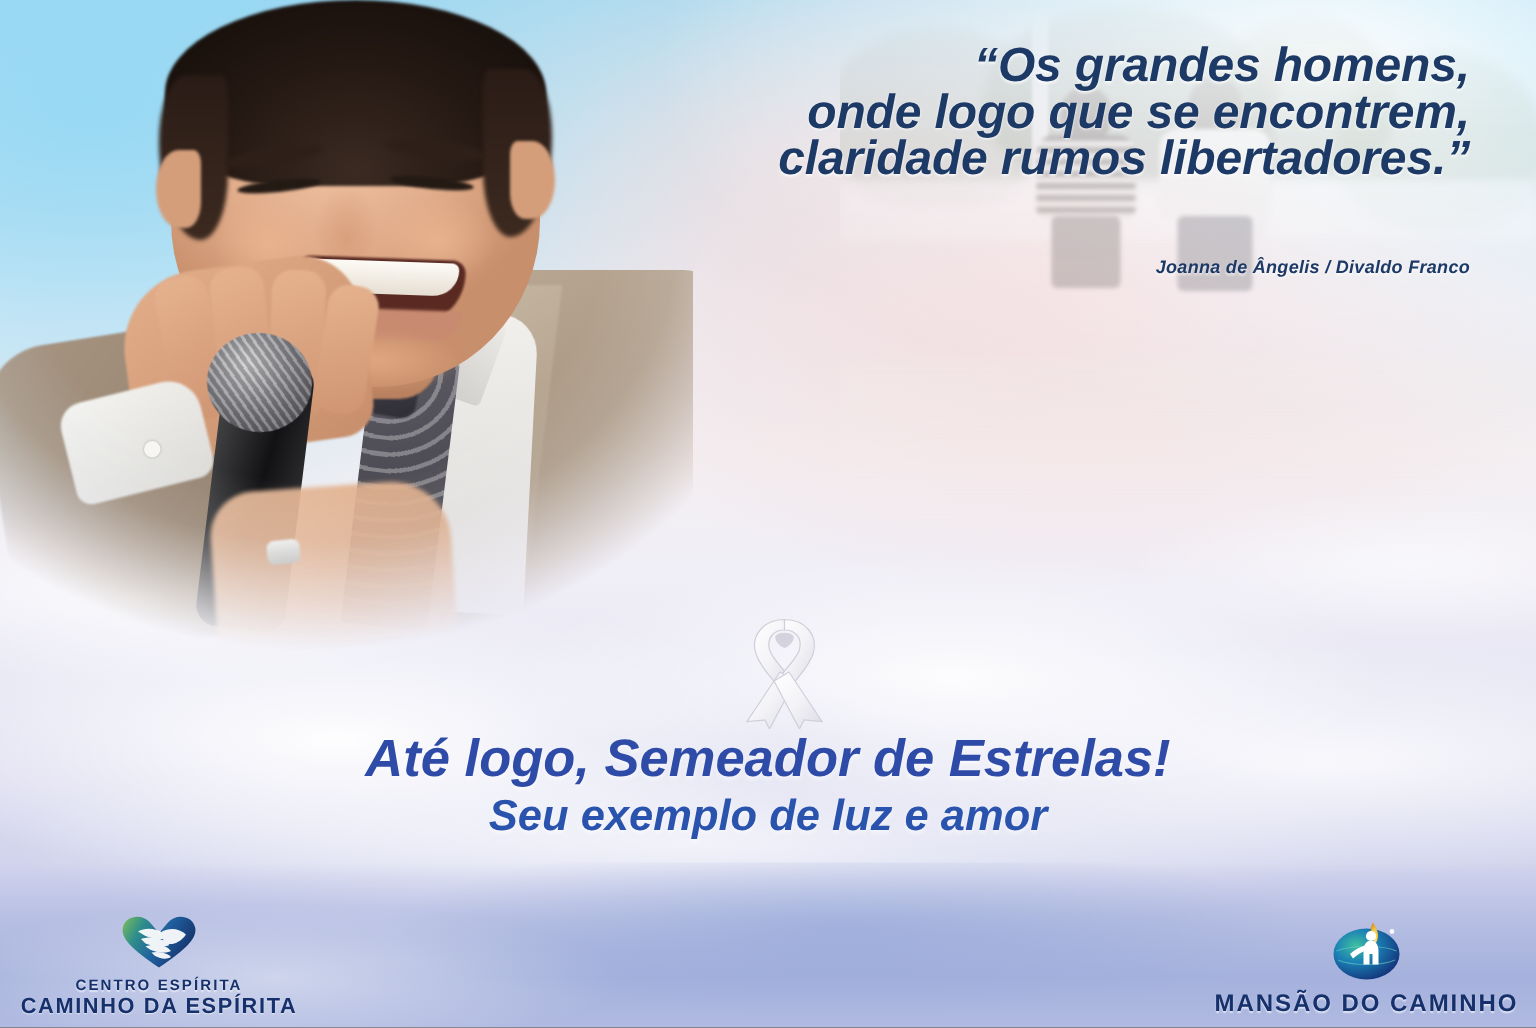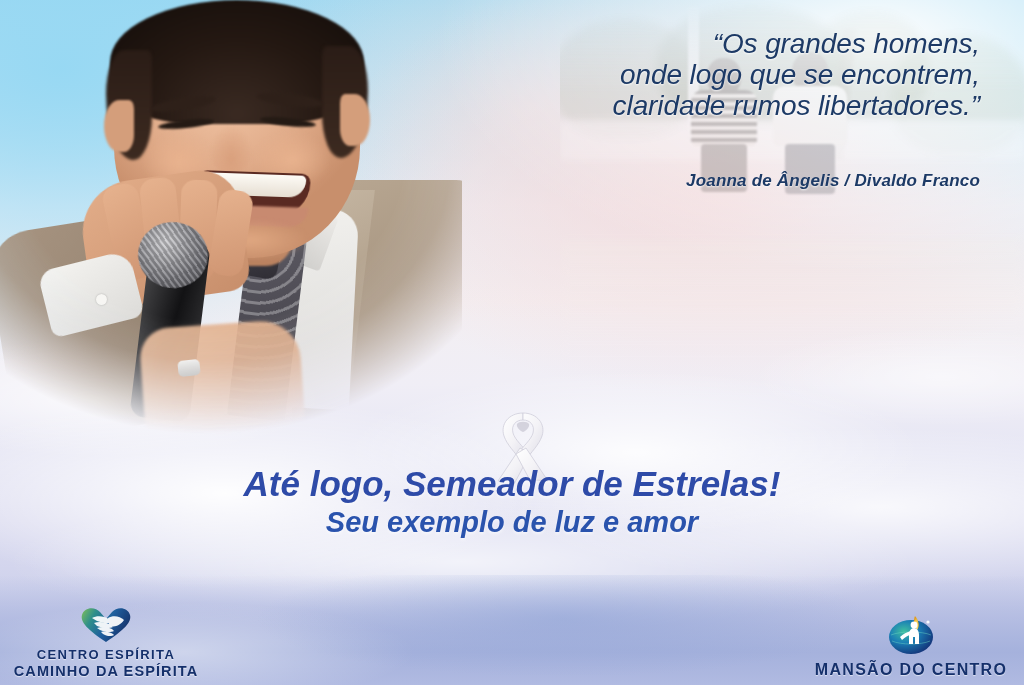--- a/index.html
+++ b/index.html
@@ -127,57 +127,57 @@
       radial-gradient(circle at 36% 32%, #cfcfd2, #76767c 62%, #4b4b50 100%);
       border-radius:50%;transform:rotate(7deg);filter:blur(.4px);}
   .hand-low{left:150px;top:330px;width:160px;height:110px;background:linear-gradient(150deg,#e9bb99,#cf9a76);border-radius:30px 40px 16px 16px;transform:rotate(-4deg);filter:blur(1.4px);opacity:.92;}
   .ring{left:186px;top:366px;width:22px;height:16px;background:linear-gradient(180deg,#f0f0ee,#b9b9b6);border-radius:5px;transform:rotate(-6deg);filter:blur(.6px);}
 
   
   #quote{
     position:absolute;right:44px;top:28px;width:560px;
     text-align:right;
     color:#1d3a66;
-    font-style:italic;font-weight:normal;
-    font-size:28px;line-height:31px;
+    font-style:italic;font-weight:bold;
+    font-size:32px;line-height:31px;
     letter-spacing:-.1px;
     text-shadow:0 1px 2px rgba(255,255,255,.85);
   }
   #quote .qline{display:block;white-space:nowrap;}
   #quote-attrib{
     position:absolute;right:44px;top:171px;width:560px;
     text-align:right;
     color:#1d3a66;font-style:italic;font-weight:bold;
-    font-size:17px;letter-spacing:.2px;
+    font-size:12px;letter-spacing:.2px;
     text-shadow:0 1px 2px rgba(255,255,255,.8);
   }
 
   
   #ribbon{position:absolute;left:487px;top:408px;width:72px;height:78px;}
 
   
   #message{
-    position:absolute;left:0;right:0;top:464px;
+    position:absolute;left:0;right:0;top:486px;
     text-align:center;
     font-style:italic;font-weight:bold;
     line-height:39px;
     text-shadow:0 2px 3px rgba(255,255,255,.55);
   }
   #message .mline{display:block;white-space:nowrap;}
   #message .m1{font-size:35px;color:#2e4ba8;}
   #message .m2{font-size:29px;color:#2a53ad;}
   #message .m3{font-size:35px;color:#1f73c4;}
 
   
   .logo{position:absolute;bottom:6px;text-align:center;}
   #logo-left{left:6px;width:200px;}
   #logo-right{right:6px;width:214px;}
   .logo-mark{margin:0 auto;display:block;}
   .logo-text{color:#15306b;font-weight:bold;line-height:1.12;text-shadow:0 1px 1px rgba(255,255,255,.6);}
-  #logo-left .lt1{font-size:13px;letter-spacing:1.4px;}
+  #logo-left .lt1{font-size:10px;letter-spacing:1.4px;}
   #logo-left .lt2{font-size:14.5px;letter-spacing:1.1px;}
   #logo-right .lt1{font-size:16px;letter-spacing:1.3px;}
 </style>
 </head>
 <body>
 
 <div id="poster">
 
   <div class="bg-layer" id="bg-sky"></div>
 
@@ -325,16 +325,16 @@
         </g>
         <path d="M31 3 C35 8 36 13 33 17 C30 13 29 8 31 3 Z" fill="url(#fl)"></path>
         <g fill="#ffffff">
           <circle cx="30" cy="12" r="3.4"></circle>
           <path d="M30 15 C33 15 35 18 35 22 L35 31 L31 31 L31 24 L29 24 L29 31 L25 31 L25 22 C25 18 27 15 30 15 Z"></path>
           <path d="M27 18 C23 19 19 21 16 24 L18 27 C21 24 25 22 28 21 Z"></path>
         </g>
         <circle cx="44" cy="9" r="1.6" fill="#ffffff" opacity=".9"></circle>
       </svg>
     </span>
-    <div class="logo-text lt1">MANSÃO DO CENTRO</div>
+    <div class="logo-text lt1">MANSÃO DO CAMINHO</div>
   </div>
 
 </div>
 
 </body></html>

